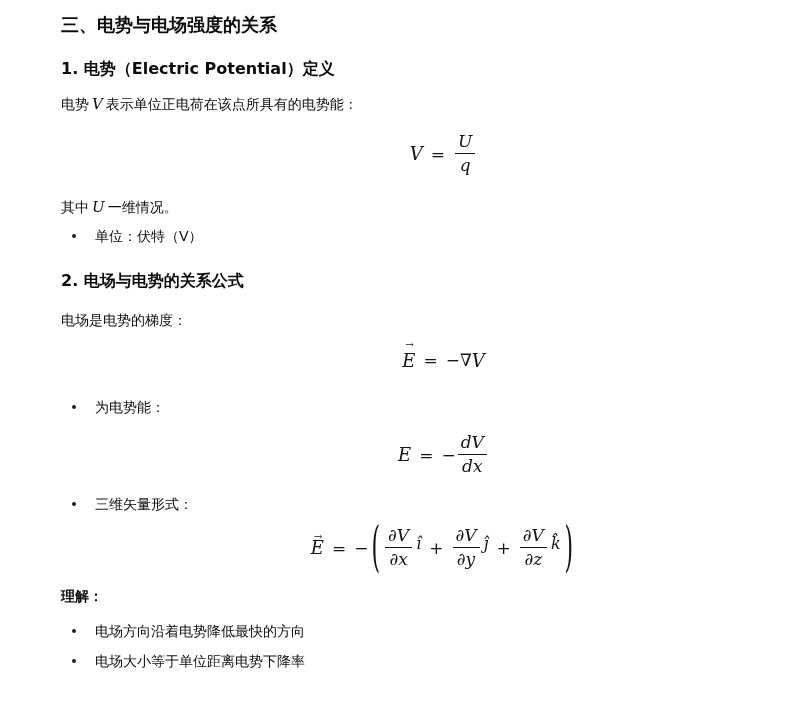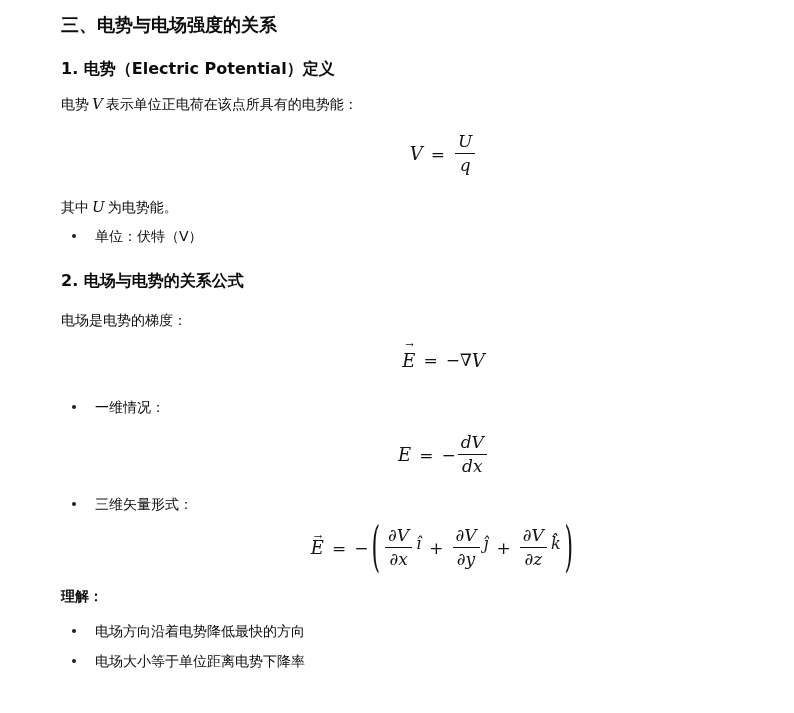--- a/index.html
+++ b/index.html
@@ -93,41 +93,41 @@
   <div class="dmath m1">
     <span class="mi">V</span>
     <span class="op">=</span>
     <span class="frac">
         <span class="num">U</span>
         <span class="bar"></span>
         <span class="den">q</span>
       </span>
   </div>
 
-  <p class="body p2"><span>其中</span><span class="imath">U</span><span>为电势能。</span></p>
+  <p class="body p2"><span>其中</span><span class="imath">U</span><span>一维情况。</span></p>
 
   <ul class="blist ul1">
     <li>单位：伏特（V）</li>
   </ul>
 
   <h2 class="sub sub2">2. 电场与电势的关系公式</h2>
 
   <p class="body p3">电场是电势的梯度：</p>
 
   <div class="dmath m2">
     <span class="vec"><span class="mi">E</span><span class="arrow">→</span></span>
     <span class="op">=</span>
     <span class="mo">−</span>
     <span class="mo">∇</span>
     <span class="mi">V</span>
   </div>
 
   <ul class="blist ul2">
     <li>
-      <span>一维情况：</span>
+      <span>为电势能：</span>
       <div class="dmath m3 li-dmath">
         <span class="mi">E</span>
         <span class="op">=</span>
         <span class="mo">−</span>
         <span class="frac">
             <span class="num mi">dV</span>
             <span class="bar"></span>
             <span class="den mi">dx</span>
           </span>
       </div>

